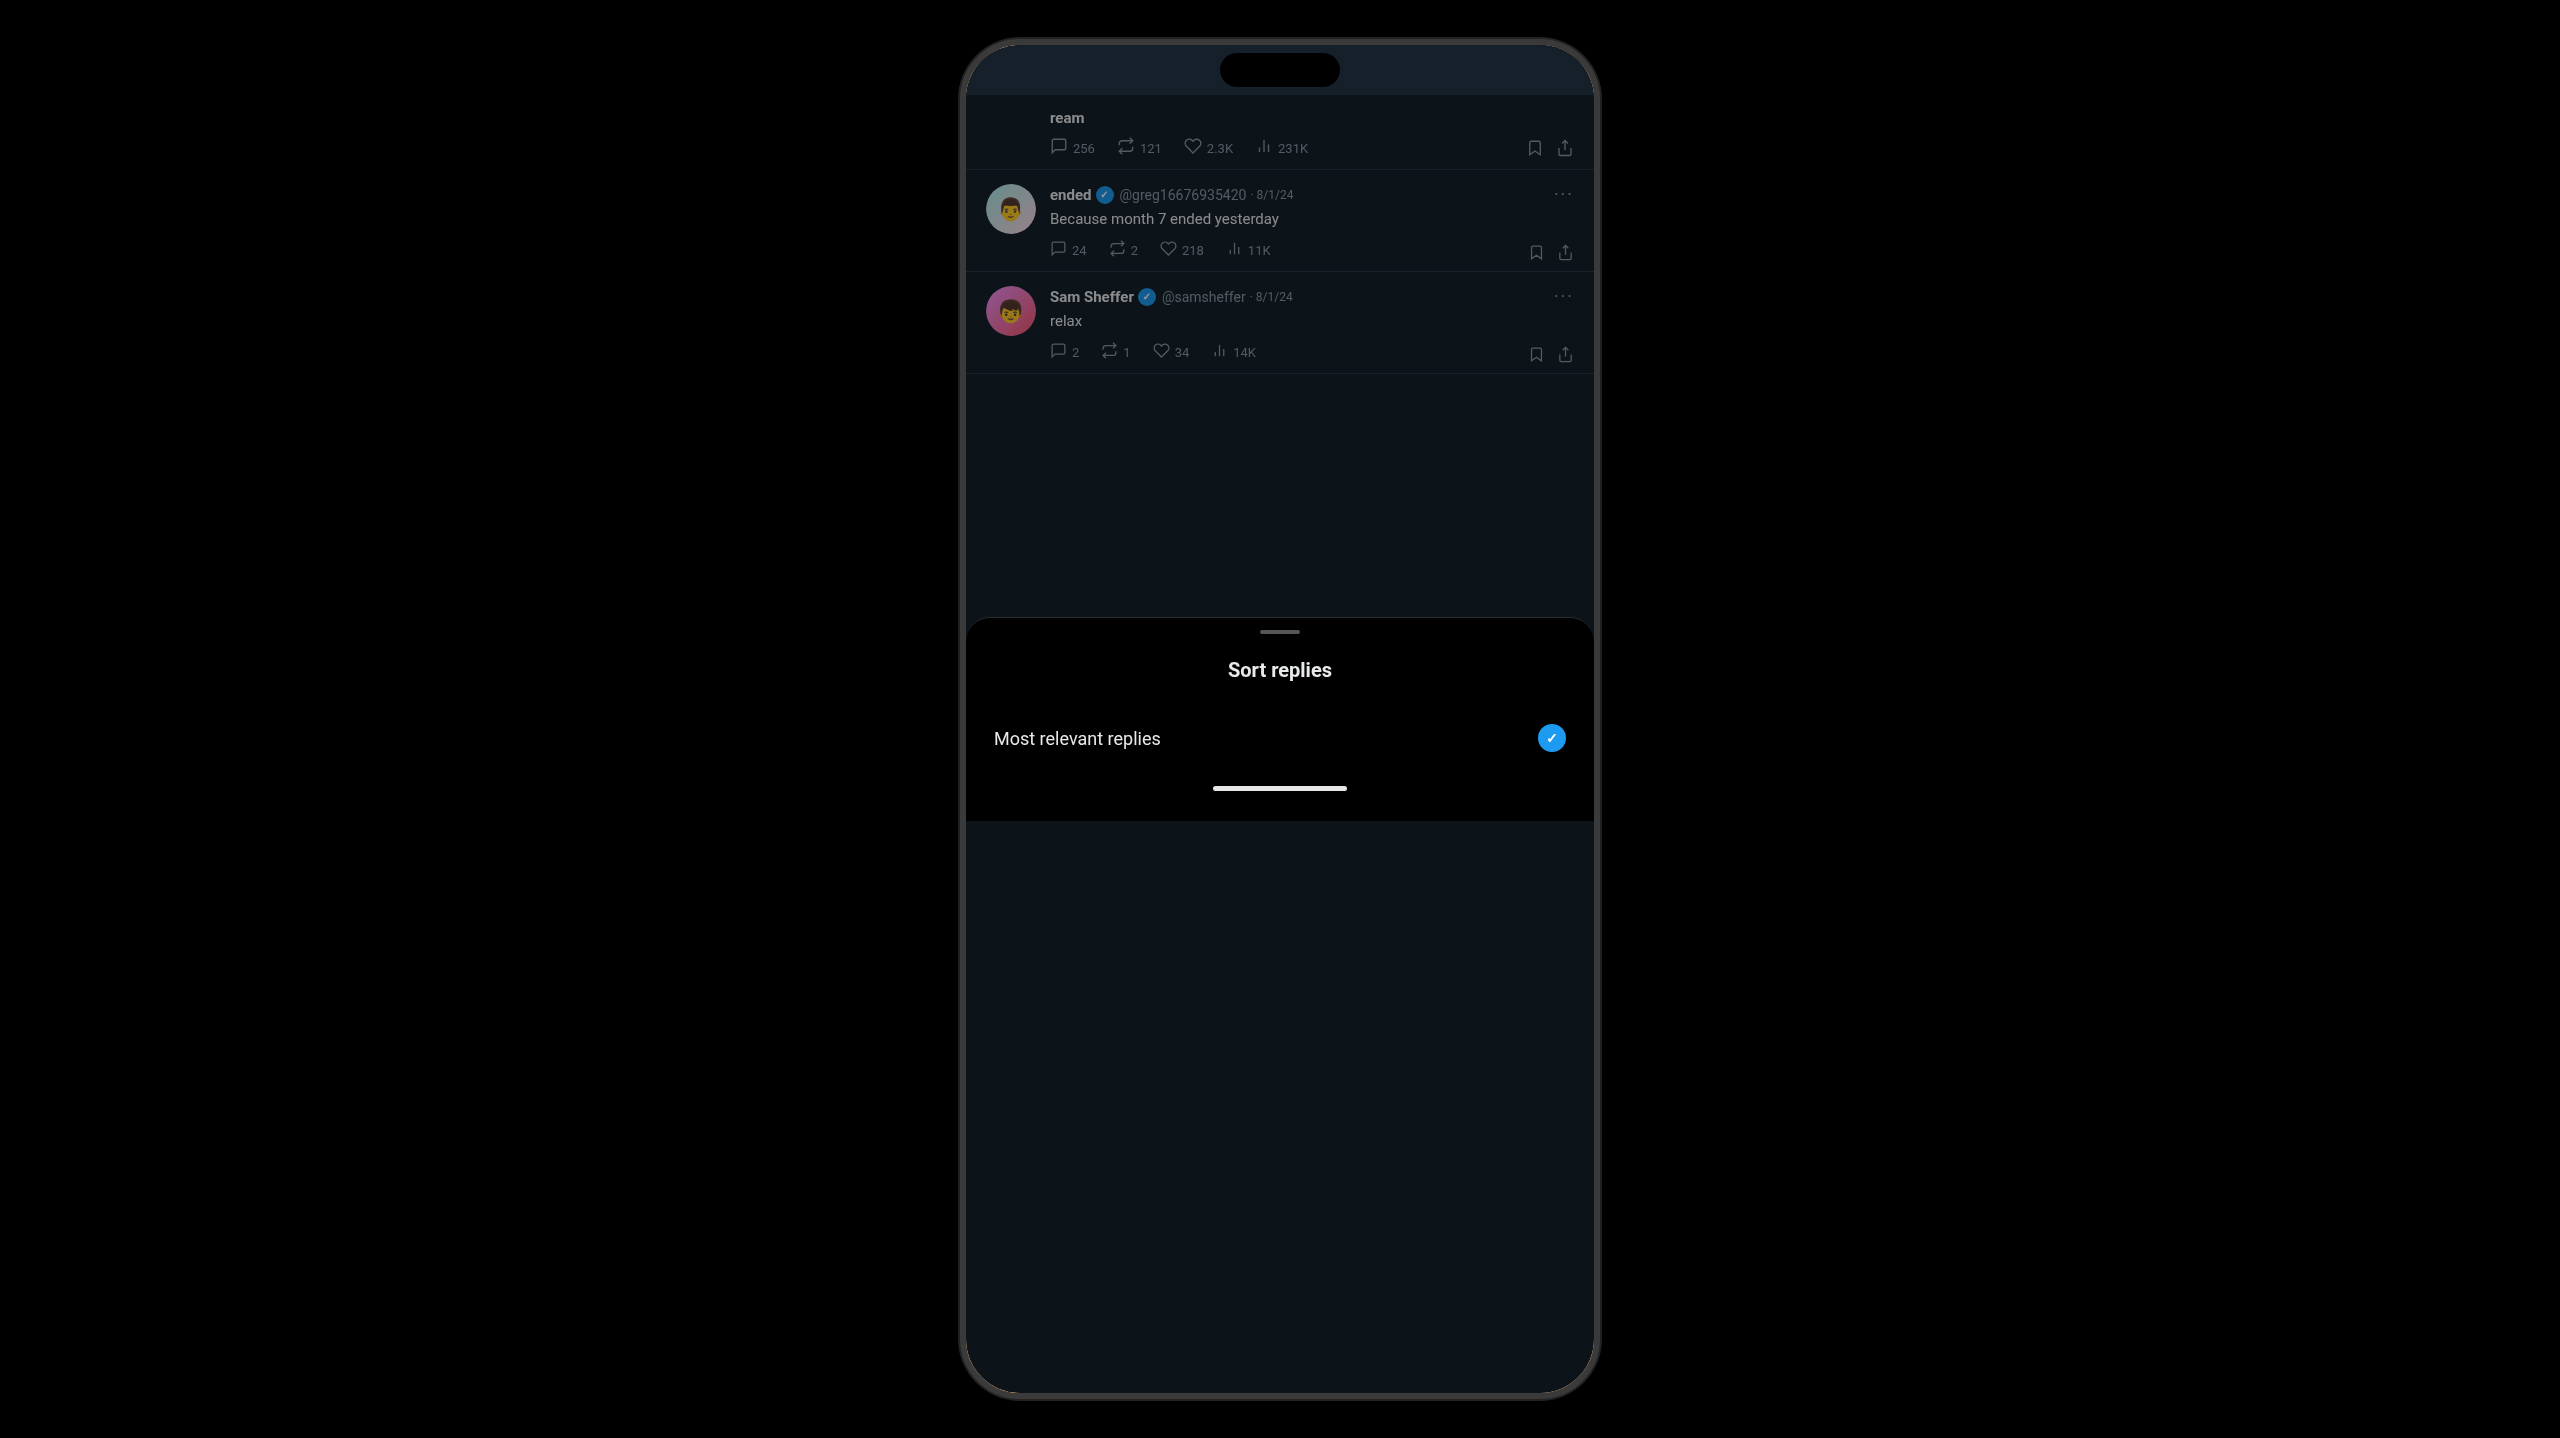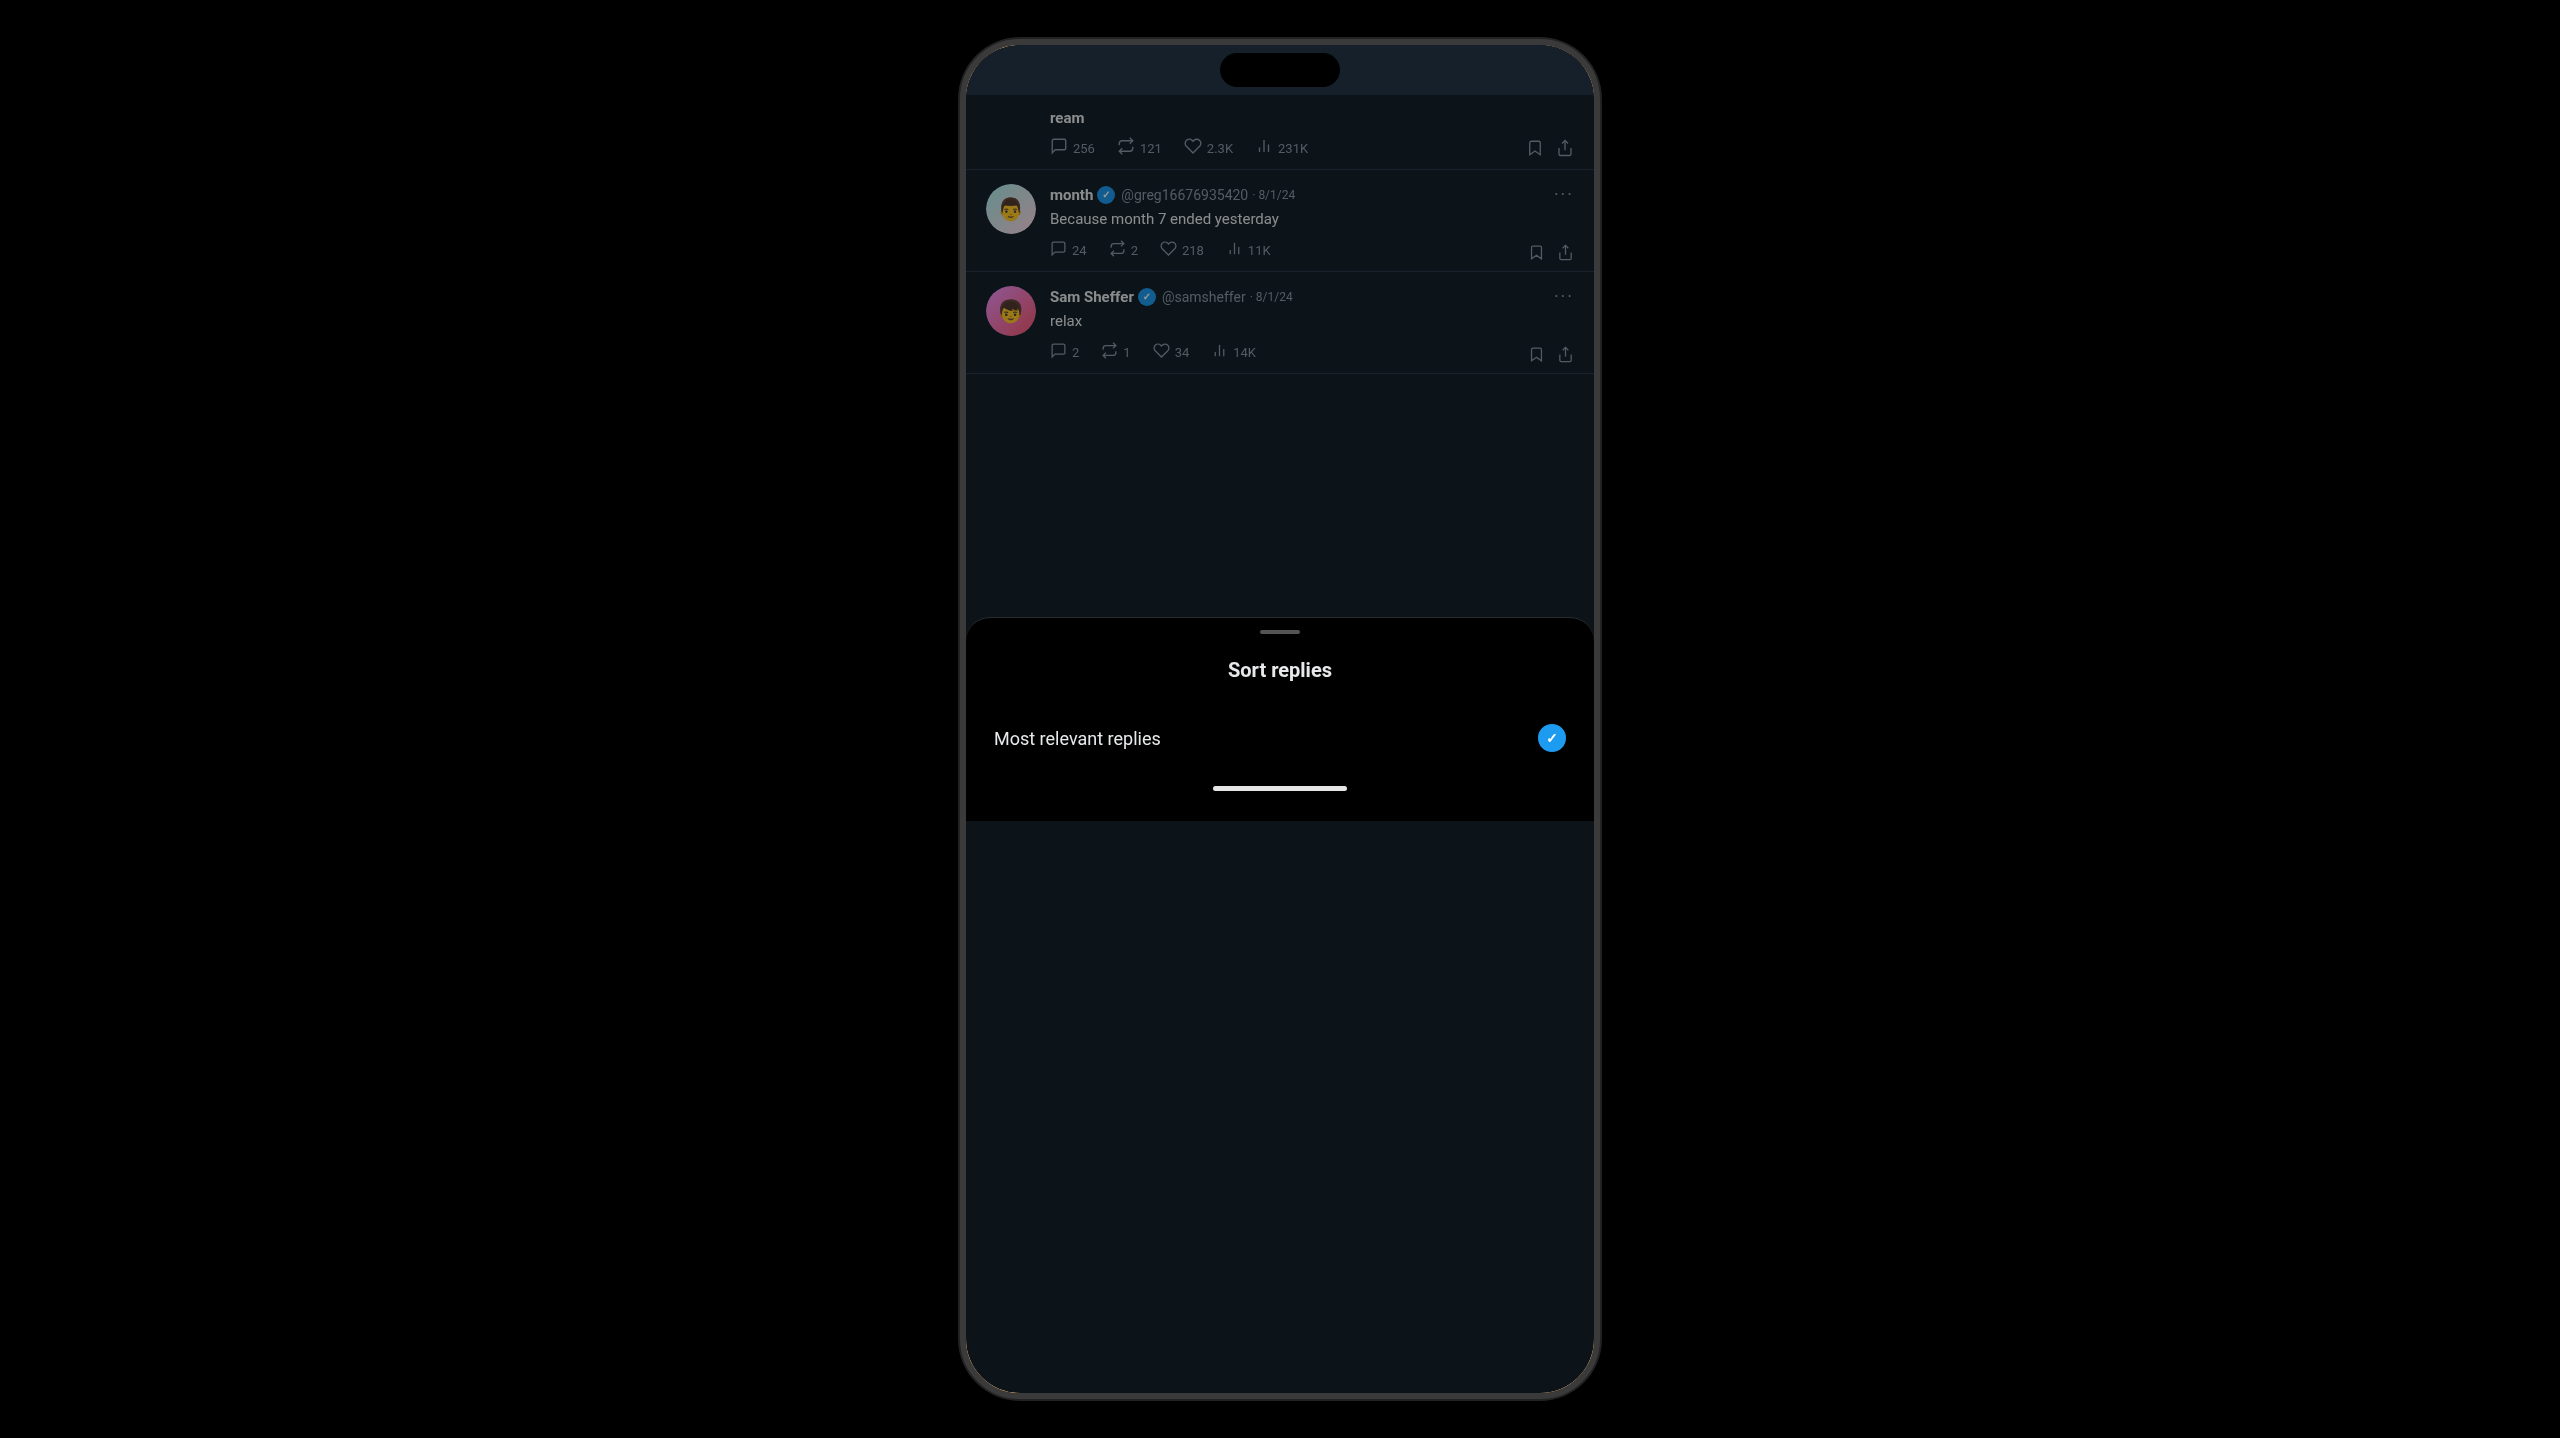--- a/index.html
+++ b/index.html
@@ -361,21 +361,21 @@
         </div>
 
         <div class="tweet">
           <div class="tweet-avatar">
             <div class="avatar-img" style="background: linear-gradient(135deg, #a8edea, #fed6e3); display:flex; align-items:center; justify-content:center;">
               <span style="font-size:22px;">👨</span>
             </div>
           </div>
           <div class="tweet-content">
             <div class="tweet-header">
-              <span class="tweet-username">month</span>
+              <span class="tweet-username">ended</span>
               <span class="verified-badge">
                 <span class="verified-check">✓</span>
               </span>
               <span class="tweet-handle">@greg16676935420</span>
               <span class="tweet-time">· <span>8/1/24</span></span>
               <span class="tweet-more">···</span>
             </div>
             <div class="tweet-text">Because month 7 ended yesterday</div>
             <div class="tweet-actions">
               <div class="action-item">

